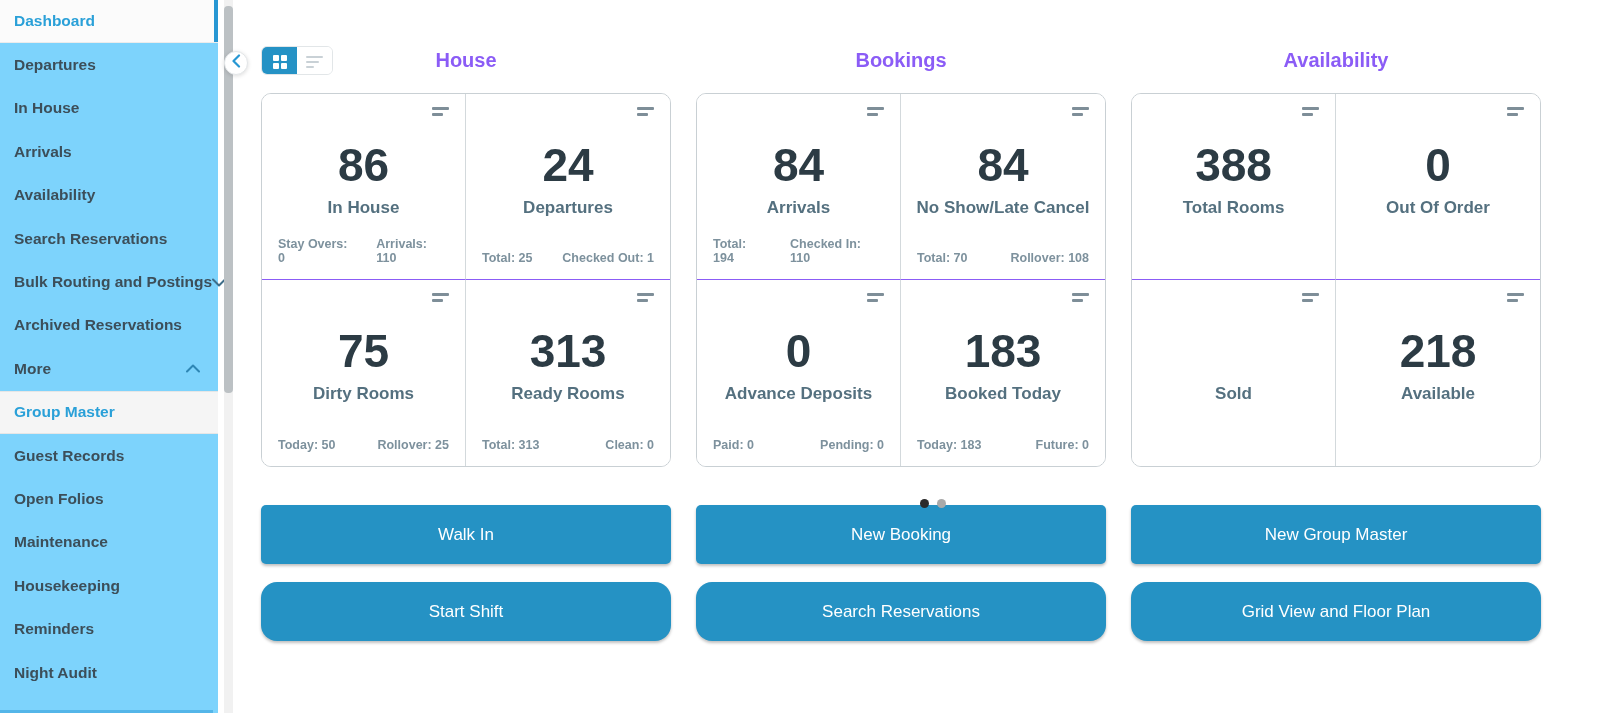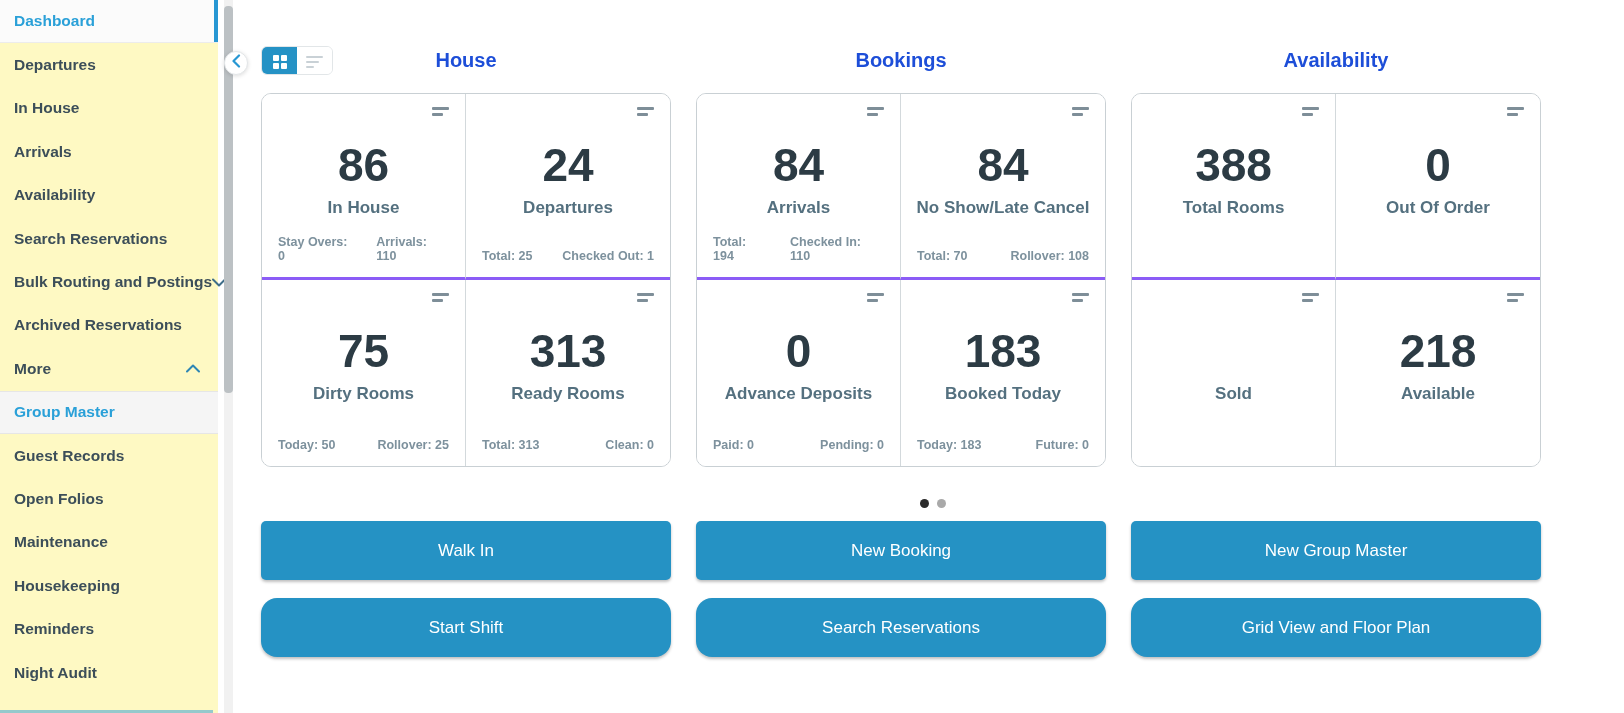--- a/index.html
+++ b/index.html
@@ -1,20 +1,20 @@
 <!DOCTYPE html>
 <html><head>
 <meta charset="utf-8">
 <style>
   * { margin:0; padding:0; box-sizing:border-box; }
   html,body { width:1624px; height:713px; background:#fff; overflow:hidden;
               font-family:"Liberation Sans","DejaVu Sans",sans-serif; }
 
   
-  .sidebar { position:absolute; left:0; top:0; width:218px; height:713px; background:#fef9c3; }
+  .sidebar { position:absolute; left:0; top:0; width:218px; height:713px; background:#7dd3fc; }
   .nav-item { position:relative; height:43.4px; display:flex; align-items:center;
               padding:0 14px; font-size:15.5px; font-weight:600; color:#3c4e59;
               cursor:pointer; white-space:nowrap; }
   .nav-item.active { color:#2aa0d8; background:#fbfbfb; border-bottom:1px solid #ececec; }
   .nav-item.active::after { content:""; position:absolute; right:0; top:0; width:4px; height:100%;
               background:#2797d3; }
   .nav-item.highlighted { color:#2aa0d8; background:#f5f5f5;
               border-top:1px solid #e6e6e6; border-bottom:1px solid #e6e6e6; }
   .nav-chevron { margin-left:auto; margin-right:4px; display:flex; align-items:center; }
   .sidebar-bottom-strip { position:absolute; left:0; top:710px; width:213px; height:3px;
@@ -27,42 +27,42 @@
 
   
   .collapse-btn { position:absolute; left:224px; top:51px; width:24px; height:24px; border-radius:50%;
               background:#fff; border:1px solid #e3e6e8; box-shadow:0 1px 4px rgba(0,0,0,.14);
               display:flex; align-items:center; justify-content:center; cursor:pointer; z-index:5; }
 
   
   .main { position:absolute; left:240px; top:0; width:1384px; height:713px; }
   .columns { display:flex; gap:25px; padding:48px 0 0 21px; }
   .col { width:410px; flex:0 0 410px; }
-  .col h2 { text-align:center; font-size:20px; font-weight:700; color:#1d4ed8; height:25px;
+  .col h2 { text-align:center; font-size:20px; font-weight:700; color:#8b5cf6; height:25px;
             line-height:25px; margin-bottom:20px; }
 
   
   .view-toggle { position:absolute; left:21px; top:46px; display:flex; height:29px;
             border-radius:6px; overflow:hidden; border:1px solid #e2e6e8; background:#fff; z-index:4; }
   .toggle-seg { width:35px; height:29px; display:flex; align-items:center; justify-content:center;
             cursor:pointer; background:#fff; }
   .toggle-seg.active { background:#2592c5; }
   .glyph-grid { display:grid; grid-template-columns:6px 6px; grid-template-rows:6px 6px; gap:2px; }
   .glyph-grid span { background:#fff; border-radius:1px; }
   .glyph-list span { display:block; height:2px; background:#c9d1d6; border-radius:1px; margin-bottom:3px; }
   .glyph-list span:nth-child(1){ width:17px; }
   .glyph-list span:nth-child(2){ width:13px; }
   .glyph-list span:nth-child(3){ width:8px; margin-bottom:0; }
 
   
   .card-grid { display:grid; grid-template-columns:1fr 1fr; border:1px solid #c9d0d4;
             border-radius:10px; background:#fff; overflow:hidden; }
   .cell { position:relative; height:186px; background:#fff; cursor:pointer; }
   .cell.bR { border-right:1px solid #d3d9dc; }
-  .cell.bB { border-bottom:3px solid #8b5cf6;text-decoration:underline; }
+  .cell.bB { border-bottom:1px solid #8b5cf6;text-decoration:underline; }
   .cell-menu-icon { position:absolute; top:13px; right:16px; cursor:pointer; }
   .cell-menu-icon i { display:block; height:3px; background:#7e8e98; border-radius:1px; }
   .cell-menu-icon i:first-child { width:17px; margin-bottom:3px; }
   .cell-menu-icon i:last-child { width:11px; }
   .cell-value { position:absolute; top:47px; left:0; right:0; text-align:center;
             font-size:46px; font-weight:700; color:#2c3b44; line-height:1.08; }
   .cell-label { position:absolute; top:104px; left:0; right:0; text-align:center;
             font-size:17px; font-weight:600; color:#54707f; line-height:20px; }
   .cell-stats { position:absolute; left:16px; right:16px; bottom:14px; display:flex;
             justify-content:space-between; font-size:12.5px; font-weight:600; color:#7d919d;gap:20px; }
@@ -71,21 +71,21 @@
   .dots { position:absolute; left:680px; top:499px; display:flex; gap:8px; }
   .dot { width:9px; height:9px; border-radius:50%; cursor:pointer; }
   .dot.on  { background:#2b2b2b; }
   .dot.off { background:#a9a9a9; }
 
   
   .action-btn { display:block; width:100%; height:59px; border:none; border-radius:5px;
             background:#2592c4; color:#fff; font-size:17px; font-weight:400;
             font-family:"Liberation Sans","DejaVu Sans",sans-serif; cursor:pointer;
             box-shadow:0 2px 3px rgba(0,0,0,.25); }
-  .action-btn.first { margin-top:54px; }
+  .action-btn.first { margin-top:38px; }
   .action-btn.second { margin-top:18px;border-radius:16px; }
 </style>
 </head>
 <body>
 
 <aside class="sidebar">
   <div class="nav-item active">
     <span>Dashboard</span>
   </div>
   <div class="nav-item">

